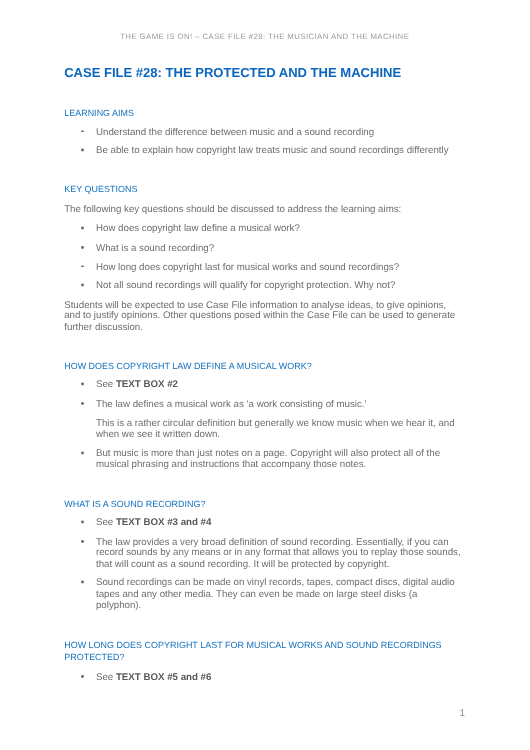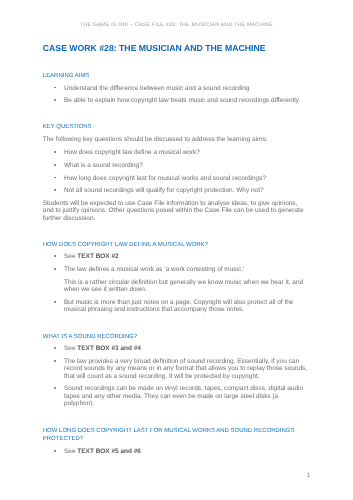--- a/index.html
+++ b/index.html
@@ -29,21 +29,21 @@
   .dot{position:absolute;left:11.4px;top:2.0px;width:1.85px;height:1.85px;
       border-radius:50%;background:#6e6e6e;}
   b{font-weight:bold;color:#595959;}
   .pagenum{position:absolute;left:306.4px;top:471.8px;font-size:6.48px;color:#8a8a8a;line-height:7px;}
 </style>
 </head>
 <body>
 
 <div class="page">
   <div class="running-head">THE GAME IS ON! – CASE FILE #28: THE MUSICIAN AND THE MACHINE</div>
-  <h1 class="doc-title">CASE WORK #28: THE MUSICIAN AND THE MACHINE</h1>
+  <h1 class="doc-title">CASE FILE #28: THE PROTECTED AND THE MACHINE</h1>
   <div class="content">
     <section>
       <h2>LEARNING AIMS</h2>
       <p class="bullet"><span class="dot"></span><span>Understand the difference between music and a sound recording</span></p>
       <p class="bullet"><span class="dot"></span><span>Be able to explain how copyright law treats music and sound recordings differently</span></p>
     </section>
     <section>
       <h2>KEY QUESTIONS</h2>
       <p class="para">The following key questions should be discussed to address the learning aims:</p>
       <p class="bullet"><span class="dot"></span><span>How does copyright law define a musical work?</span></p>

